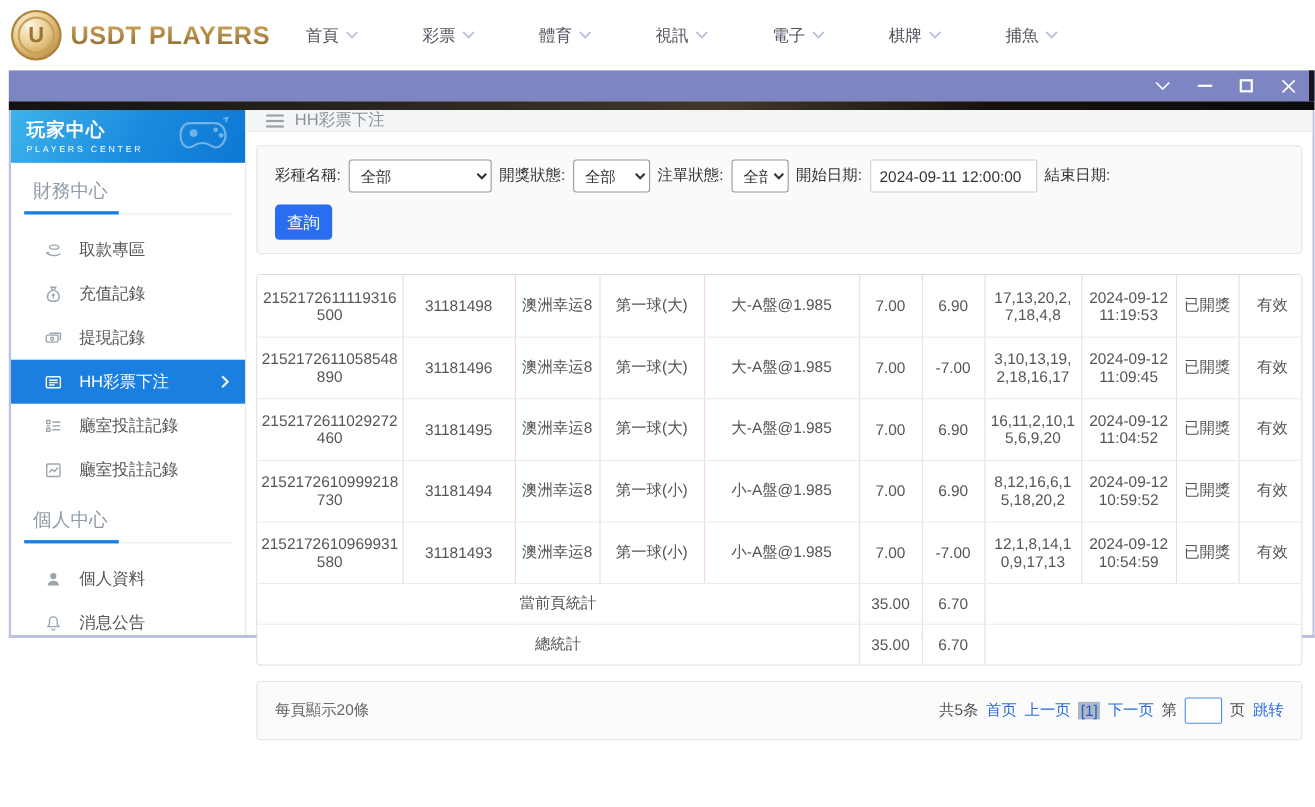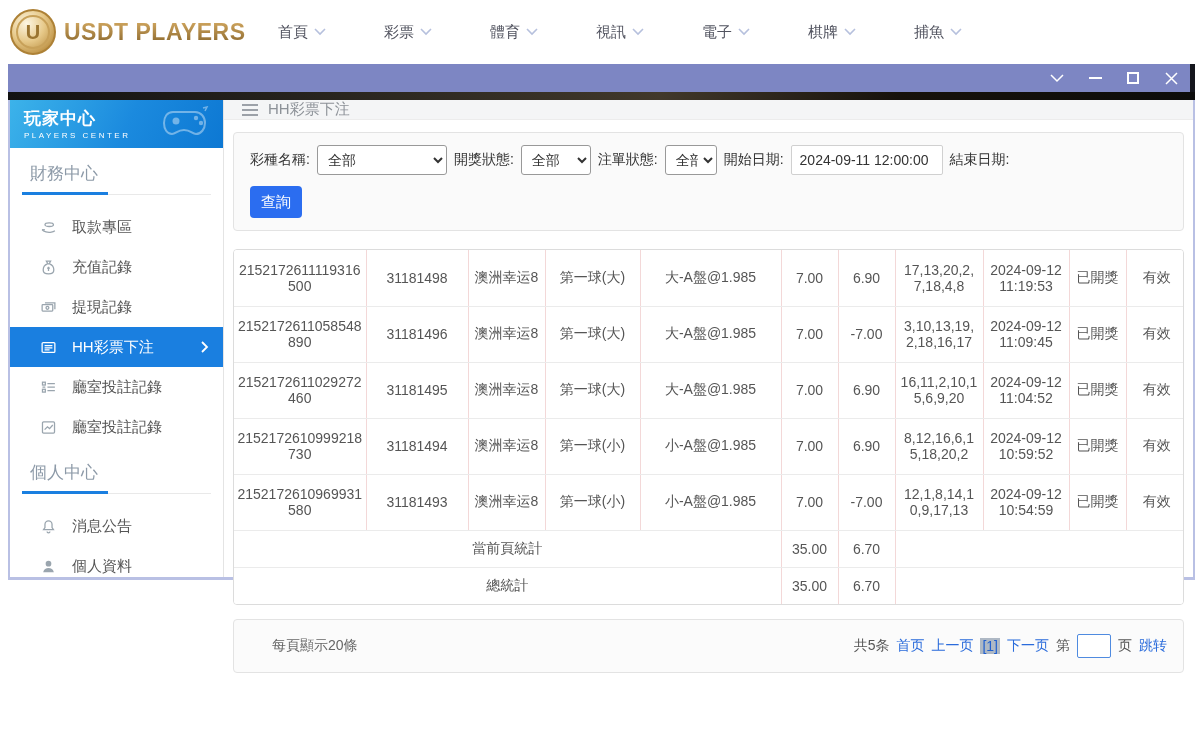--- a/index.html
+++ b/index.html
@@ -81,21 +81,21 @@
   td { font-size:14px; color:#555; text-align:center; padding:8px 3px;
     border-right:1px solid #f3d8d8; border-bottom:1px solid #ebebeb; background:#fff; }
   tr.data-row td { height:56px; }
   tr.sum-row td { height:37px; padding:4px 3px; }
   th:last-child, td:last-child { border-right:none; }
   tr:last-child td { border-bottom:none; }
   .brk { word-break:break-all; }
 
   .pager { margin-top:14px; border:1px solid #e3e3e3; border-radius:4px; background:#fbfbfb;
     height:54px; display:flex; align-items:center; justify-content:space-between; padding:0 16px; font-size:14px; }
-  .pager-left { color:#666;margin-left:22px; }
+  .pager-left { color:#666; }
   .pager-right { display:flex; align-items:center; gap:7px; color:#555; }
   .pg-link { color:#2a6bdb; cursor:pointer; }
   .pg-current { background:#aeb8c4; color:#1f5fd0; padding:0 2px; cursor:default; }
   .pg-input { width:34px; height:24px; border:1px solid #4f8be0; border-radius:2px; background:#fff; font-family:inherit; font-size:13px; text-align:center; }
 
   svg { display:block; }
 </style>
 </head>
 <body>
 
@@ -258,35 +258,35 @@
         <span>廳室投註記錄</span>
       </div>
 
       <div class="sb-section">
         <div class="sb-section-label">個人中心</div>
         <div class="sb-section-line"></div>
       </div>
 
       <div class="sb-item">
         <span class="icn">
-          <svg width="17" height="17" viewBox="0 0 24 24" fill="none" stroke="currentColor" stroke-width="1.8">
-              <path d="M12 4a5 5 0 0 0-5 5v4.5L5 16.5h14L17 13.5V9a5 5 0 0 0-5-5z"></path>
-              <path d="M10 19a2 2 0 0 0 4 0"></path>
-            </svg>
-        </span>
-        <span>消息公告</span>
-      </div>
-      <div class="sb-item">
-        <span class="icn">
           <svg width="17" height="17" viewBox="0 0 24 24" fill="currentColor">
               <circle cx="12" cy="8" r="4"></circle>
               <path d="M4.5 20c.8-4.2 4-6 7.5-6s6.7 1.8 7.5 6z"></path>
             </svg>
         </span>
         <span>個人資料</span>
+      </div>
+      <div class="sb-item">
+        <span class="icn">
+          <svg width="17" height="17" viewBox="0 0 24 24" fill="none" stroke="currentColor" stroke-width="1.8">
+              <path d="M12 4a5 5 0 0 0-5 5v4.5L5 16.5h14L17 13.5V9a5 5 0 0 0-5-5z"></path>
+              <path d="M10 19a2 2 0 0 0 4 0"></path>
+            </svg>
+        </span>
+        <span>消息公告</span>
       </div>
       <div class="sb-item">
         <span class="icn">
           <svg width="17" height="17" viewBox="0 0 24 24" fill="none" stroke="currentColor" stroke-width="1.8">
               <circle cx="12" cy="12" r="3.2"></circle>
               <path d="M12 3.5v3M12 17.5v3M3.5 12h3M17.5 12h3M6 6l2.1 2.1M15.9 15.9L18 18M18 6l-2.1 2.1M8.1 15.9L6 18"></path>
             </svg>
         </span>
         <span>修改密碼</span>
       </div>

